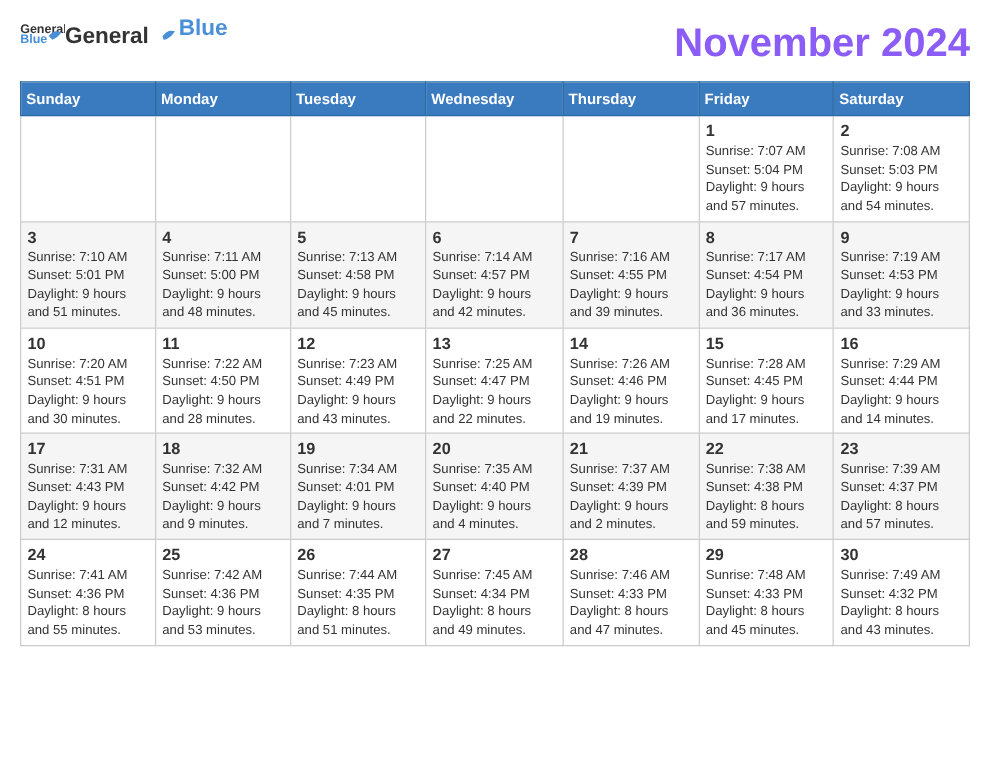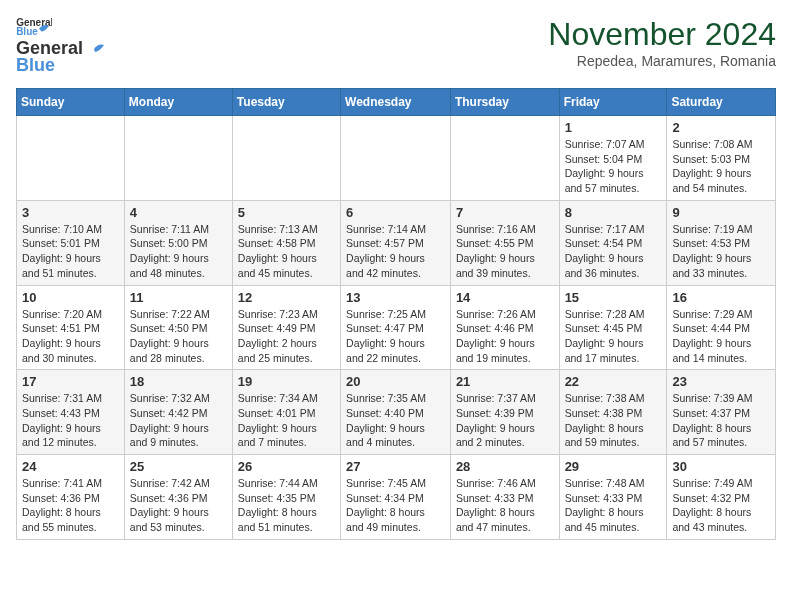--- a/index.html
+++ b/index.html
@@ -11,34 +11,34 @@
       padding: 16px;
     }
     .header-section {
       display: flex;
       justify-content: space-between;
       align-items: flex-start;
       margin-bottom: 12px;
     }
     .logo {
       display: flex;
-      flex-direction: column;
+      flex-direction: row;
       align-items: flex-start;
     }
     .logo-icon {
       width: 36px;
       height: 20px;
     }
     .title-block {
       text-align: right;
     }
     .month-year {
       font-size: 32px;
-      font-weight: normal;
-      color: #14532d;
+      font-weight: bold;
+      color: #8b5cf6;
       margin-left: 24px;
     }
     .location {
       font-size: 14px;
       color: #555;
     }
     .calendar {
       width: 100%;
       border-collapse: collapse;
       font-size: 11px;
@@ -93,21 +93,20 @@
     <div style="display:flex; align-items:center; margin-top:2px;">
       <span style="font-size:18px;font-weight:bold;color:#333;">General</span>
       <svg width="22" height="16" viewBox="0 0 22 16" style="margin: 0 1px;">
         <path d="M10 8 Q14 2 20 4 Q16 10 11 11 Z" fill="#4a90d9"></path>
       </svg>
     </div>
     <span style="font-size:18px;font-weight:bold;color:#4a90d9;margin-top:-4px;">Blue</span>
   </div>
   <div class="title-block">
     <div class="month-year">November 2024</div>
-    <div class="location">Repedea, Maramures, Romania</div>
   </div>
 </div>
 
 <table class="calendar">
   <thead>
     <tr>
     <th>Sunday</th>
         <th>Monday</th>
         <th>Tuesday</th>
         <th>Wednesday</th>
@@ -166,21 +165,21 @@
         <td>
           <span class="day-number">10</span>
           <div class="day-info"><span>Sunrise: 7:20 AM</span><br><span>Sunset: 4:51 PM</span><br><span>Daylight: 9 hours and 30 minutes.</span></div>
         </td>
         <td>
           <span class="day-number">11</span>
           <div class="day-info"><span>Sunrise: 7:22 AM</span><br><span>Sunset: 4:50 PM</span><br><span>Daylight: 9 hours and 28 minutes.</span></div>
         </td>
         <td>
           <span class="day-number">12</span>
-          <div class="day-info"><span>Sunrise: 7:23 AM</span><br><span>Sunset: 4:49 PM</span><br><span>Daylight: 2 hours and 25 minutes.</span></div>
+          <div class="day-info"><span>Sunrise: 7:23 AM</span><br><span>Sunset: 4:49 PM</span><br><span>Daylight: 9 hours and 43 minutes.</span></div>
         </td>
         <td>
           <span class="day-number">13</span>
           <div class="day-info"><span>Sunrise: 7:25 AM</span><br><span>Sunset: 4:47 PM</span><br><span>Daylight: 9 hours and 22 minutes.</span></div>
         </td>
         <td>
           <span class="day-number">14</span>
           <div class="day-info"><span>Sunrise: 7:26 AM</span><br><span>Sunset: 4:46 PM</span><br><span>Daylight: 9 hours and 19 minutes.</span></div>
         </td>
         <td>

